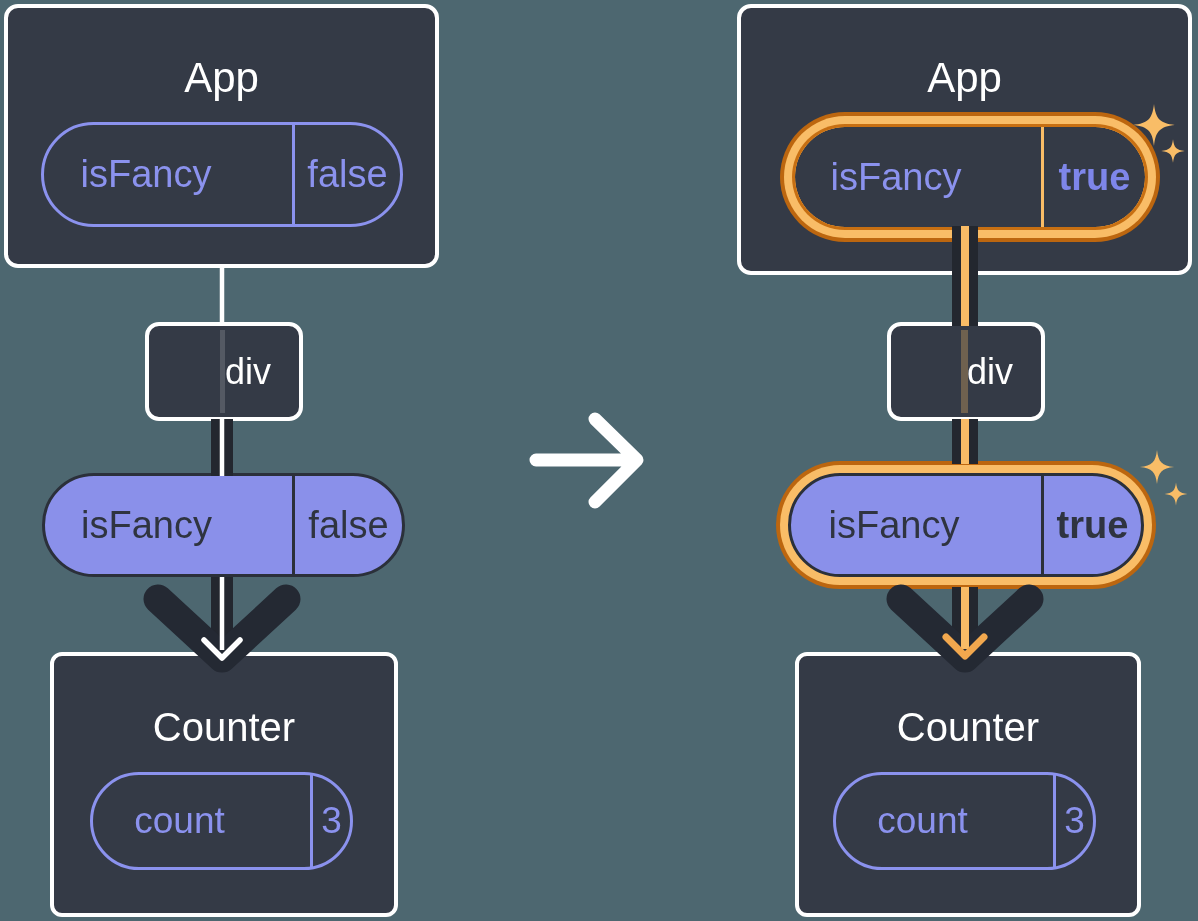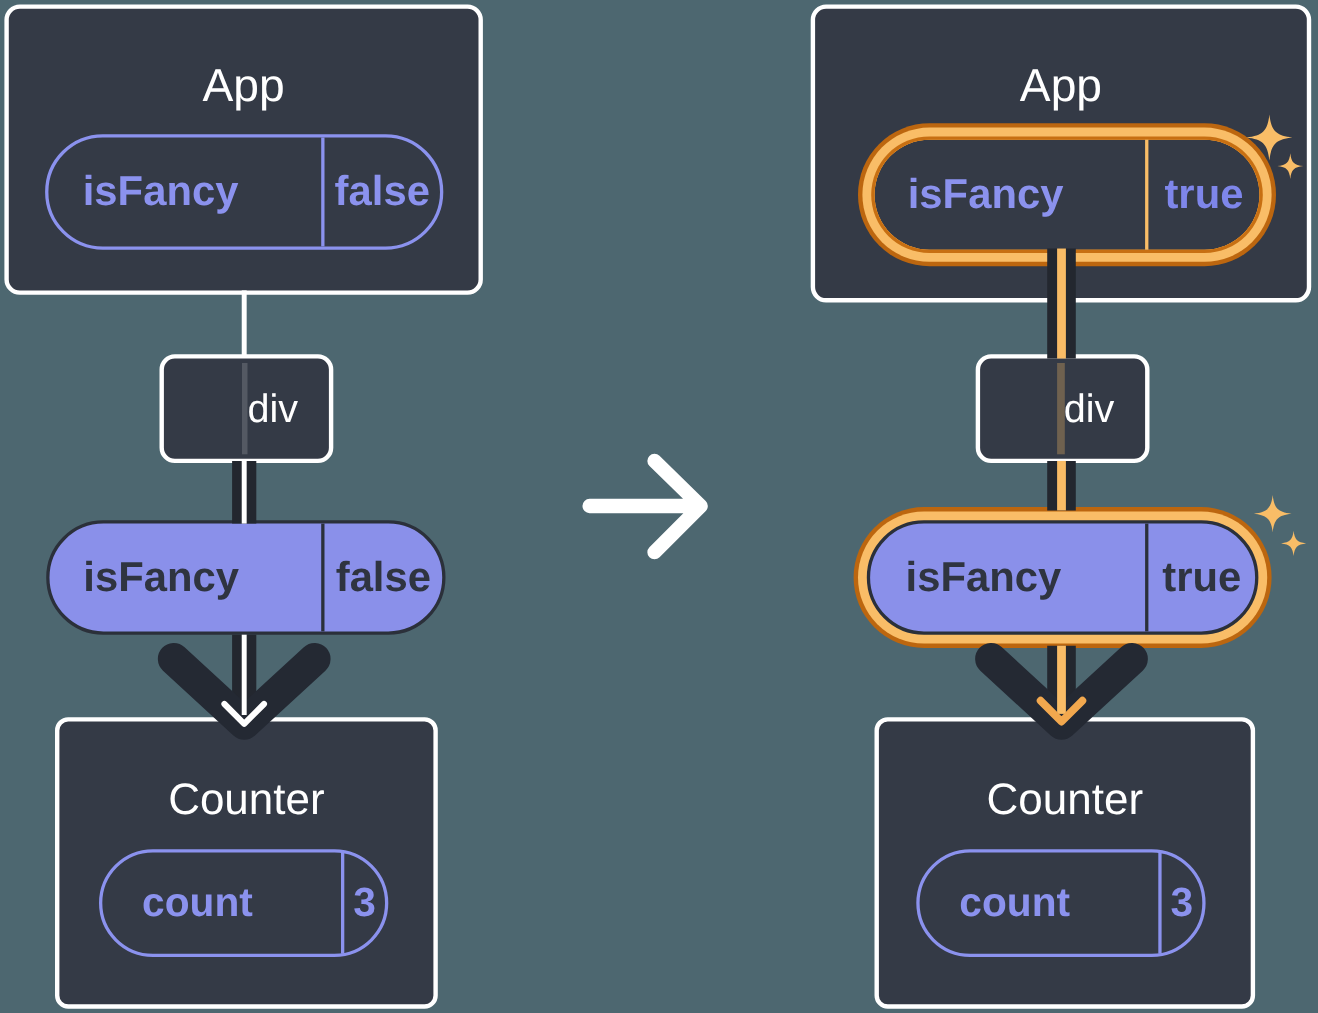--- a/index.html
+++ b/index.html
@@ -12,21 +12,21 @@
   }
   html,body{margin:0;padding:0;background:var(--bg);}
   .stage{position:relative;width:1198px;height:921px;background:var(--bg);
          font-family:"Liberation Sans",sans-serif;overflow:hidden;}
   .box{position:absolute;background:var(--box-fill);border:4px solid var(--white);
        box-sizing:border-box;}
   .box-title{position:absolute;left:0;right:0;text-align:center;color:var(--white);
        font-size:42px;line-height:46px;font-weight:400;}
   .div-label{color:var(--white);font-size:36px;font-weight:400;margin-left:48px;}
   .pill{position:absolute;display:flex;box-sizing:border-box;border-radius:999px;}
-  .pill .seg{display:flex;align-items:center;justify-content:center;font-weight:bold;}
+  .pill .seg{display:flex;align-items:center;justify-content:center;}
   .pill .seg-r{flex:1;margin-left:44px;}
   .outline-pill{border:3px solid var(--purple);background:transparent;}
   .outline-pill .seg-r{border-left:3px solid var(--purple);}
   .outline-pill .seg{color:var(--purple);font-size:38px;}
   .solid-pill{border:3px solid var(--pill-dark-border);background:var(--purple-fill);}
   .solid-pill .seg-r{border-left:3px solid var(--pill-dark-border);}
   .solid-pill .seg{color:var(--dark-text);font-size:38px;}
   .ring-glow{box-shadow:0 0 0 8px var(--orange-light),0 0 0 12px var(--orange-dark);}
   .ring-pill{background:transparent;border:none;
      box-shadow:0 0 0 3px var(--orange-inner),0 0 0 11px var(--orange-light),0 0 0 15px var(--orange-dark);}

